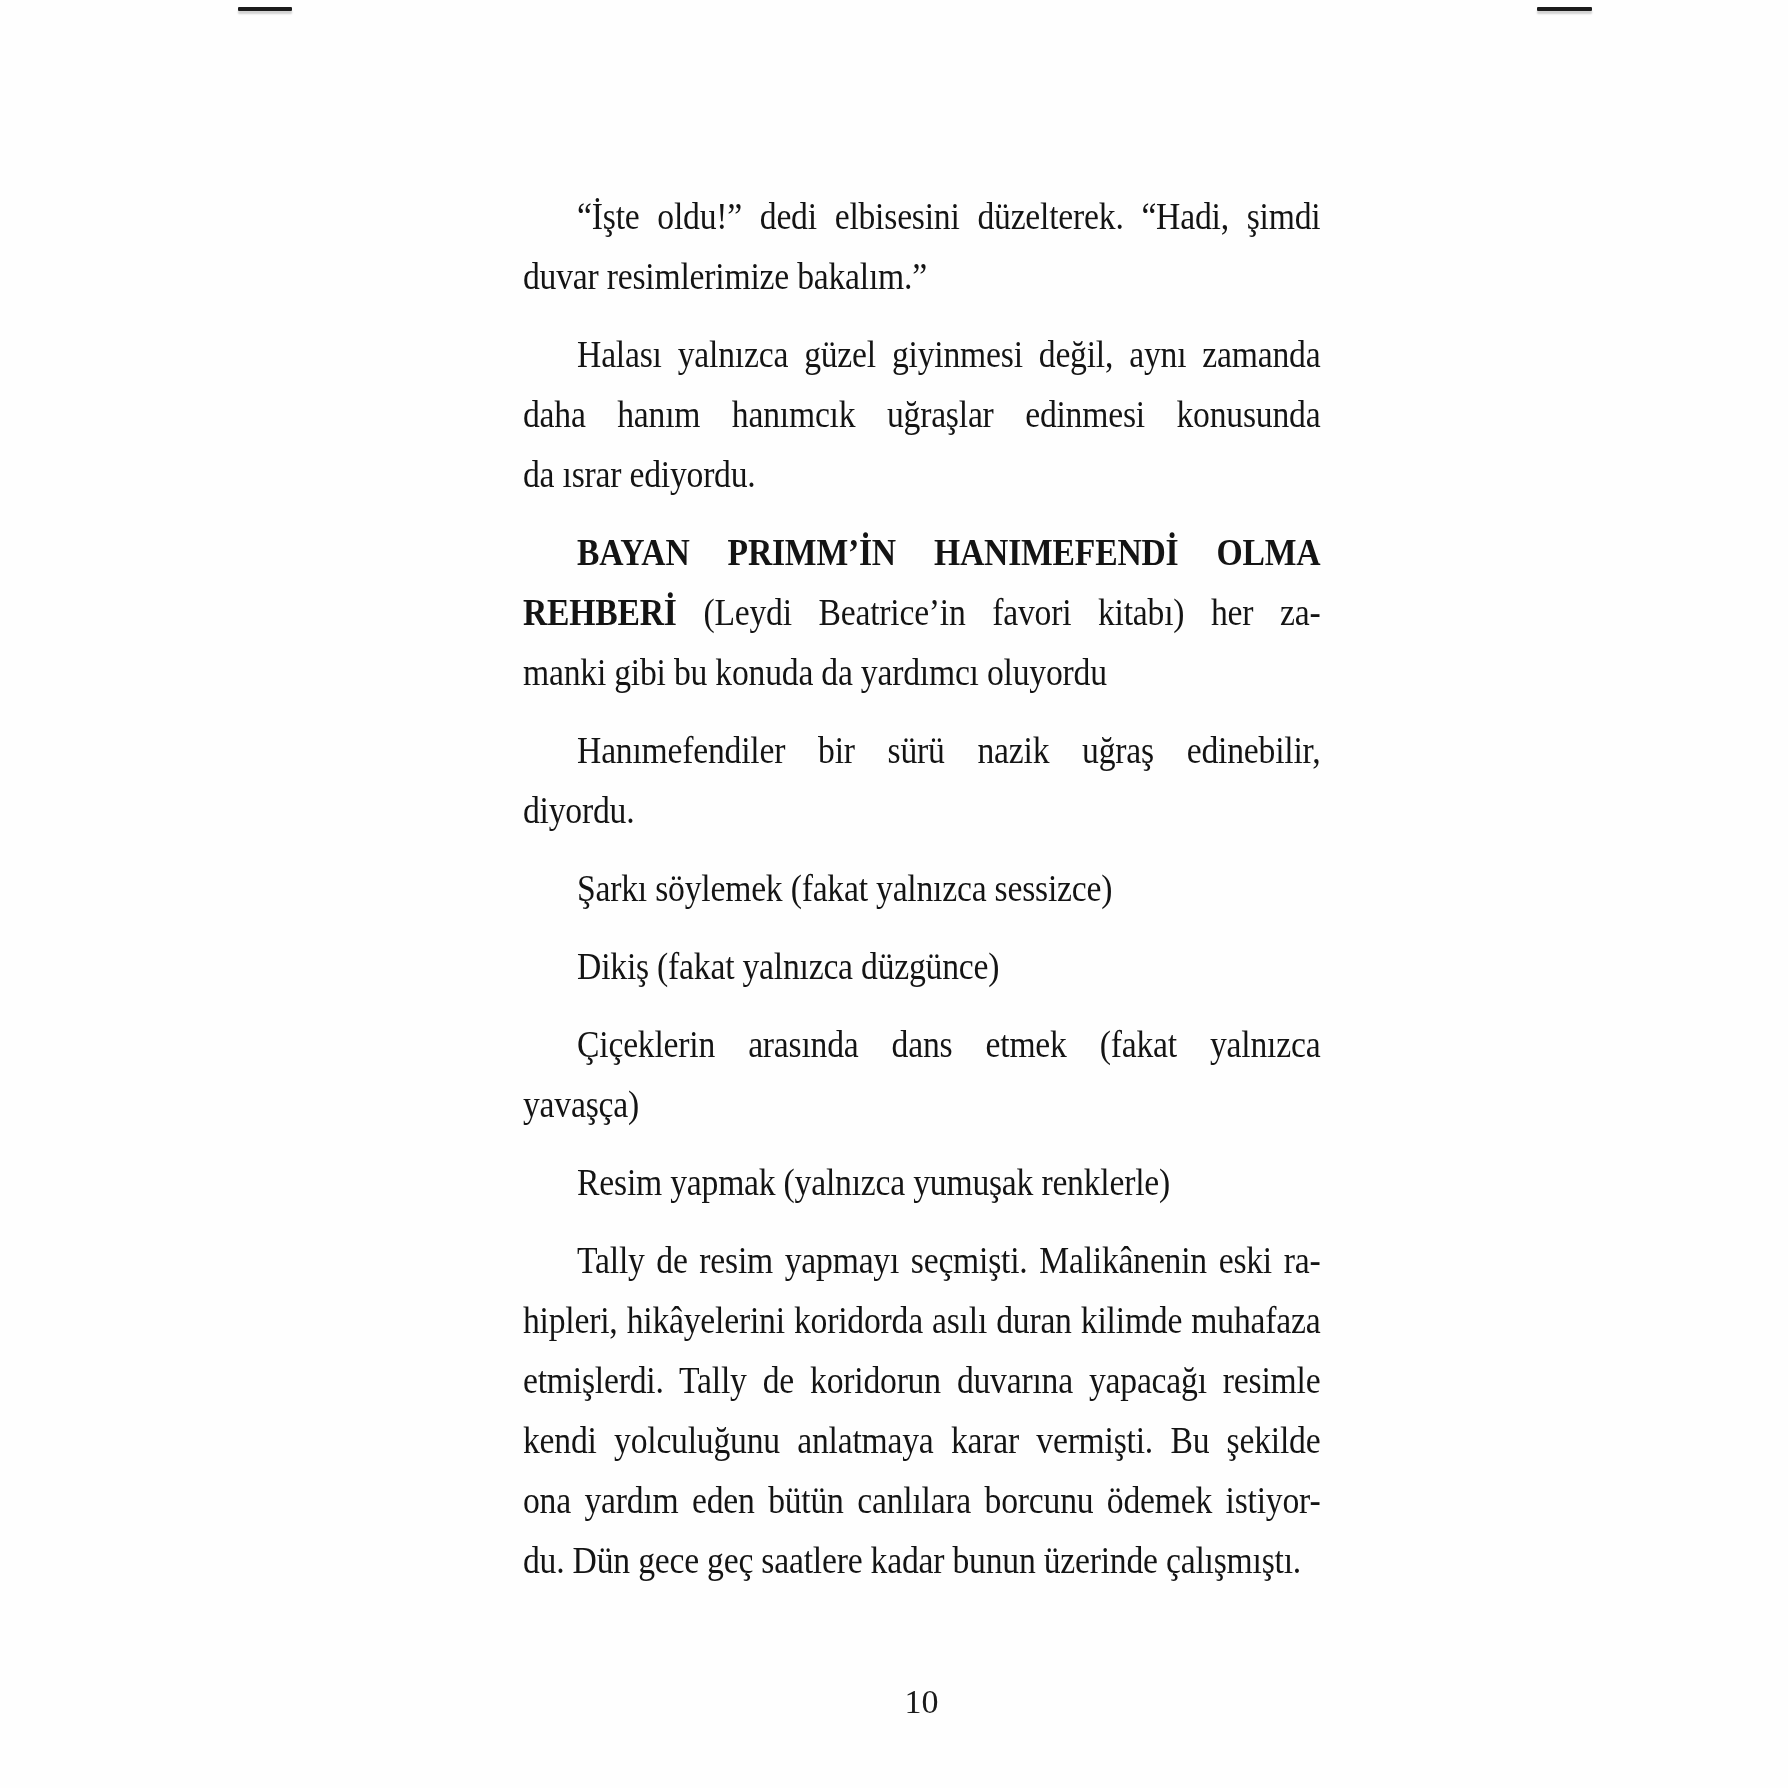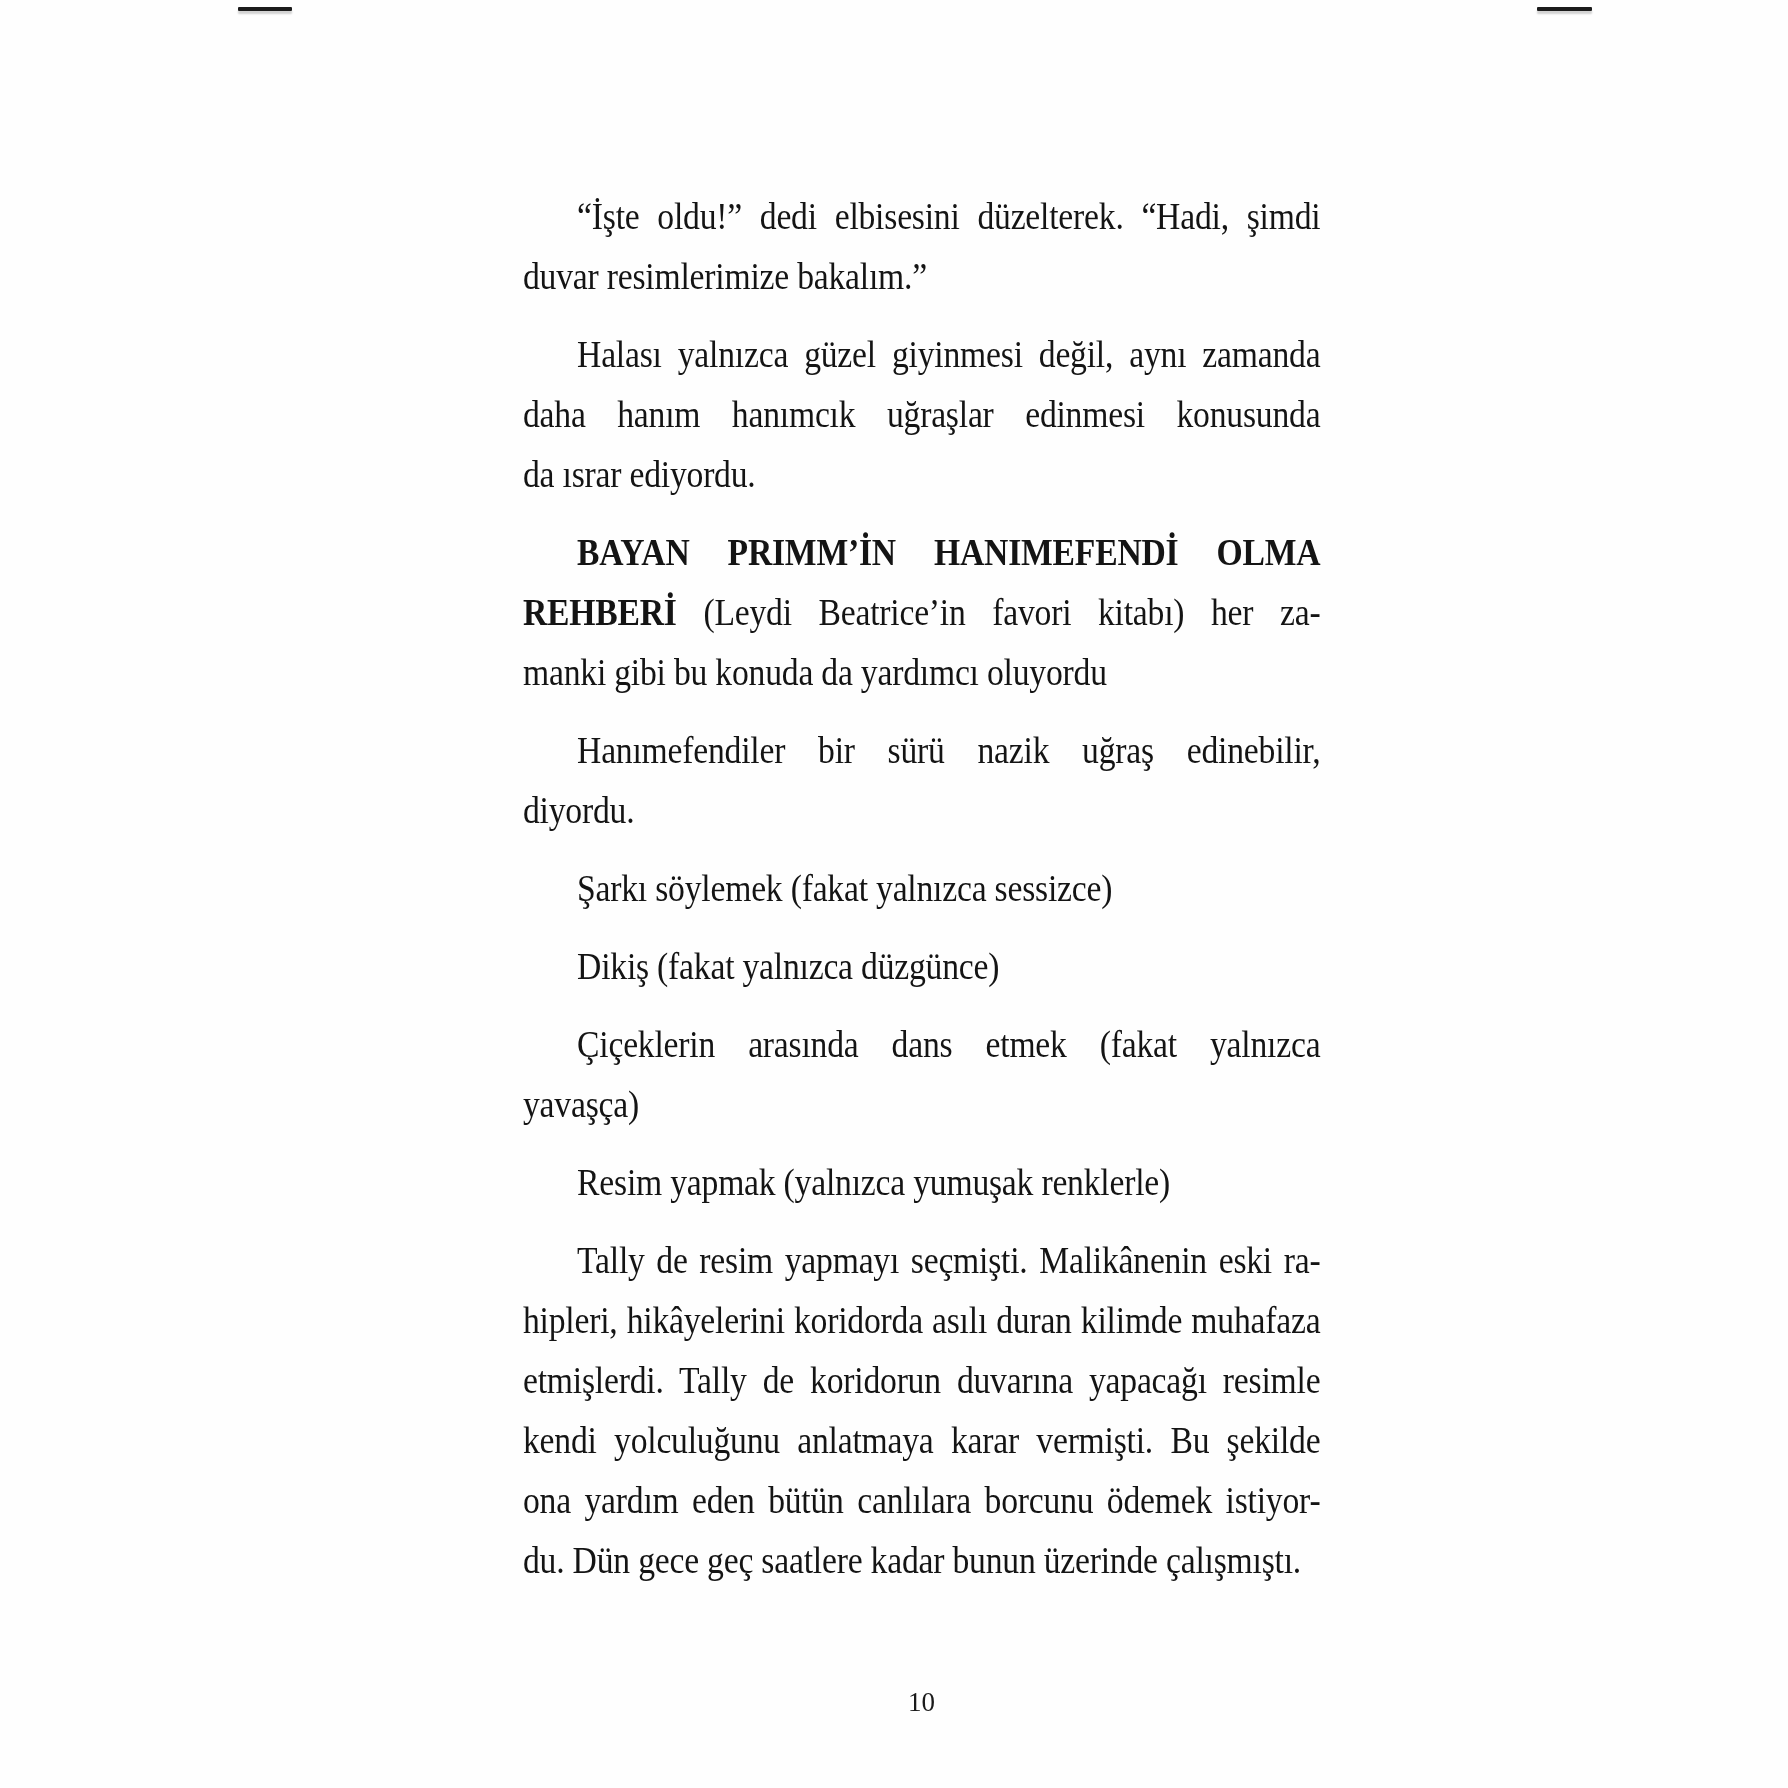--- a/index.html
+++ b/index.html
@@ -44,21 +44,21 @@
   .line.just { text-align: justify; text-align-last: justify; }
   .line.first { text-indent: 61px; }
   .b { font-weight: bold; }
 
   .pagenum {
     position: absolute;
     left: 523px;
     top: 1672px;
     width: 797px;
     text-align: center;
-    font-size: 27px;
+    font-size: 34px;
     line-height: 60px;
     color: #1a1a1a;
   }
 </style>
 </head>
 <body>
 
 <div class="page">
   <div class="top-rule left"></div>
   <div class="top-rule right"></div>

